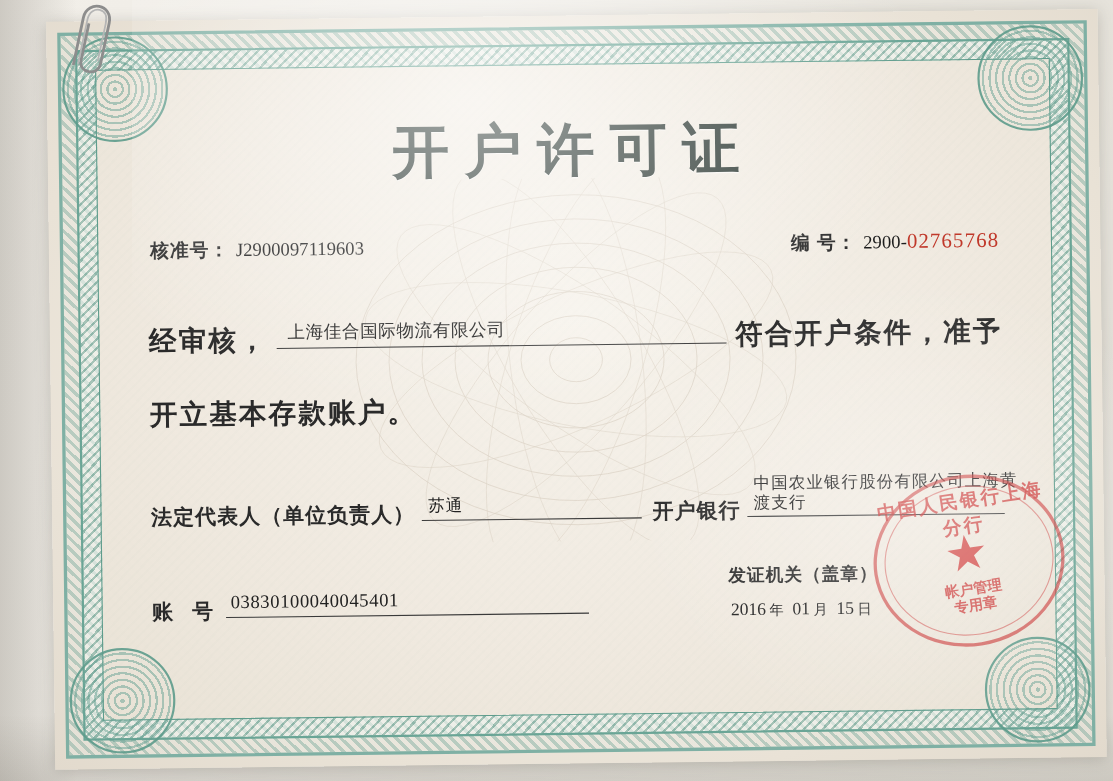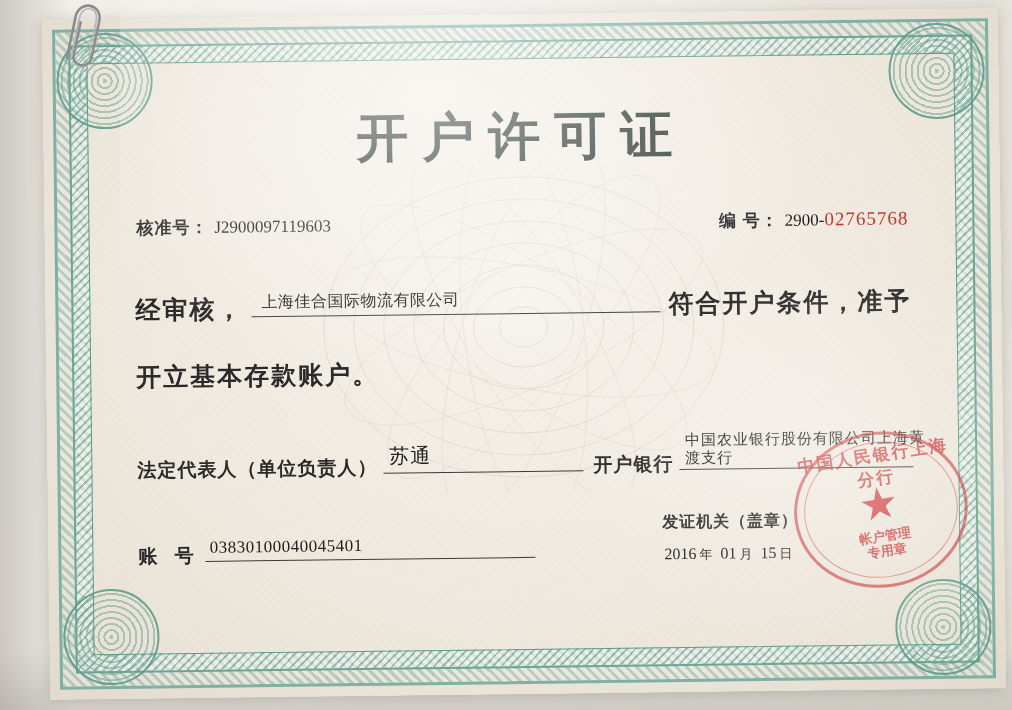--- a/index.html
+++ b/index.html
@@ -222,21 +222,21 @@
     width: 200px;
     position: relative;
     border-bottom: 1.5px solid #3a3a3a;
     height: 26px;
     margin: 0 10px 0 6px;
   }
   .rep-fill .ink {
     position: absolute;
     left: 6px; bottom: 3px;
     font-family: "Liberation Serif", serif;
-    font-size: 20px;
+    font-size: 15px;
     font-weight: normal;
     color: #222;
     white-space: nowrap;
   }
   .bank-fill {
     flex: 1;
     position: relative;
     border-bottom: 1.5px solid #3a3a3a;
     height: 26px;
     margin-left: 6px;

